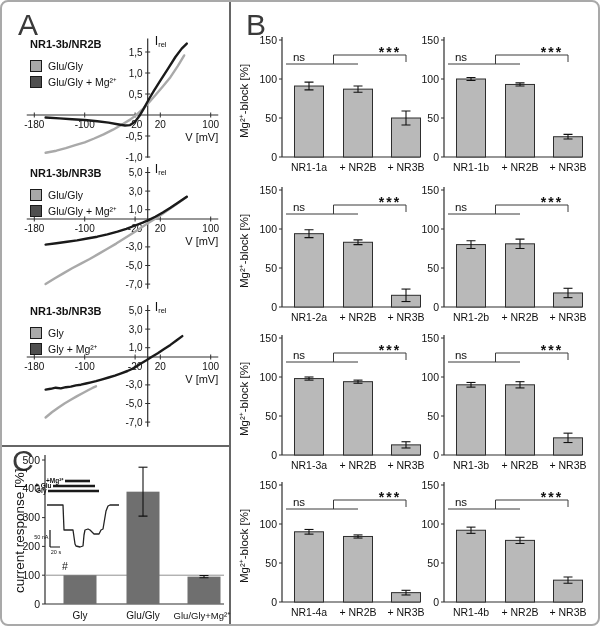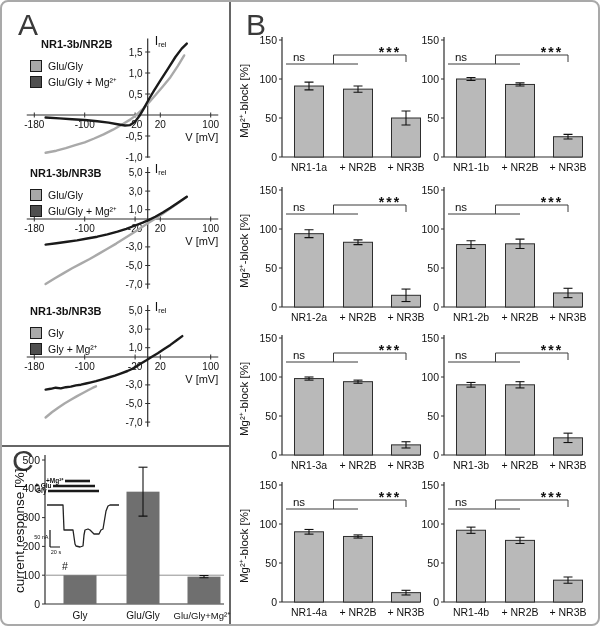--- a/index.html
+++ b/index.html
@@ -51,21 +51,21 @@
           <line x1="125.2" y1="64" x2="130.2" y2="64" stroke="#2e2e2e" stroke-width="1"></line>
           <text x="122.7" y="67.5" fill="#111111" font-size="10" font-family="&quot;Liberation Sans&quot;, sans-serif" text-anchor="end">0,5</text>
           <line x1="125.2" y1="106" x2="130.2" y2="106" stroke="#2e2e2e" stroke-width="1"></line>
           <text x="122.7" y="109.5" fill="#111111" font-size="10" font-family="&quot;Liberation Sans&quot;, sans-serif" text-anchor="end">-0,5</text>
           <line x1="125.2" y1="127" x2="130.2" y2="127" stroke="#2e2e2e" stroke-width="1"></line>
           <text x="122.7" y="130.5" fill="#111111" font-size="10" font-family="&quot;Liberation Sans&quot;, sans-serif" text-anchor="end">-1,0</text>
           <text x="134.7" y="14.560000000000002" fill="#111111" font-size="12.5" font-family="&quot;Liberation Sans&quot;, sans-serif">I<tspan dy="2.5" font-size="7.5">rel</tspan></text>
           <polyline points="25.6,122.8 36.4,120.7 45.8,118.2 55.3,115.2 64.7,112.3 74.2,108.5 83.6,104.3 93.0,99.7 102.5,94.2 110.1,89.6 116.4,85.0 122.7,79.1 129.0,72.4 135.3,65.3 142.8,56.4 150.4,47.2 157.9,35.9 164.2,25.4" fill="none" stroke="#a9a9a9" stroke-width="2.4" stroke-linecap="round" stroke-linejoin="round"></polyline>
           <polyline points="25.6,87.5 39.5,88.4 52.1,89.2 64.7,90.0 77.3,91.3 88.6,92.6 97.5,94.2 105.0,95.5 110.1,95.1 115.1,91.7 119.5,85.8 123.9,78.3 129.0,69.0 134.0,60.6 140.3,50.6 147.9,38.8 155.4,27.0 161.7,18.6 166.8,13.6" fill="none" stroke="#1a1a1a" stroke-width="2.4" stroke-linecap="round" stroke-linejoin="round"></polyline>
         </svg>
-        <div class="iv-title" style="left:21px;top:8px">NR1-3b/NR2B</div>
+        <div class="iv-title" style="left:10px;top:8px">NR1-3b/NR2B</div>
         <div class="legend" style="left:10px;top:30px">
           <div class="legend-row" style="">
             <div class="swatch" style="background:#a9a9a9"></div>
             <div class="" style="">Glu/Gly</div>
           </div>
           <div class="legend-row" style="">
             <div class="swatch" style="background:#4f4f4f"></div>
             <div class="" style="">Glu/Gly + Mg²⁺</div>
           </div>
         </div>

